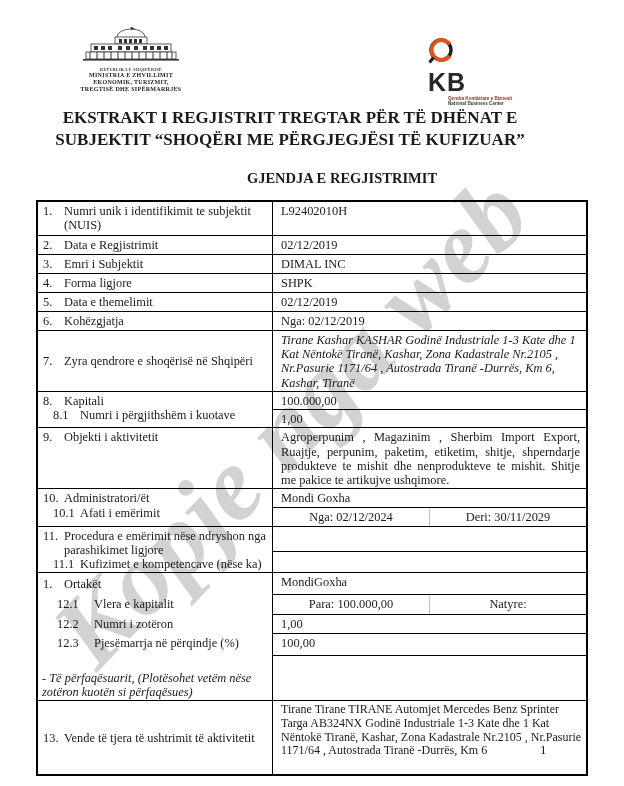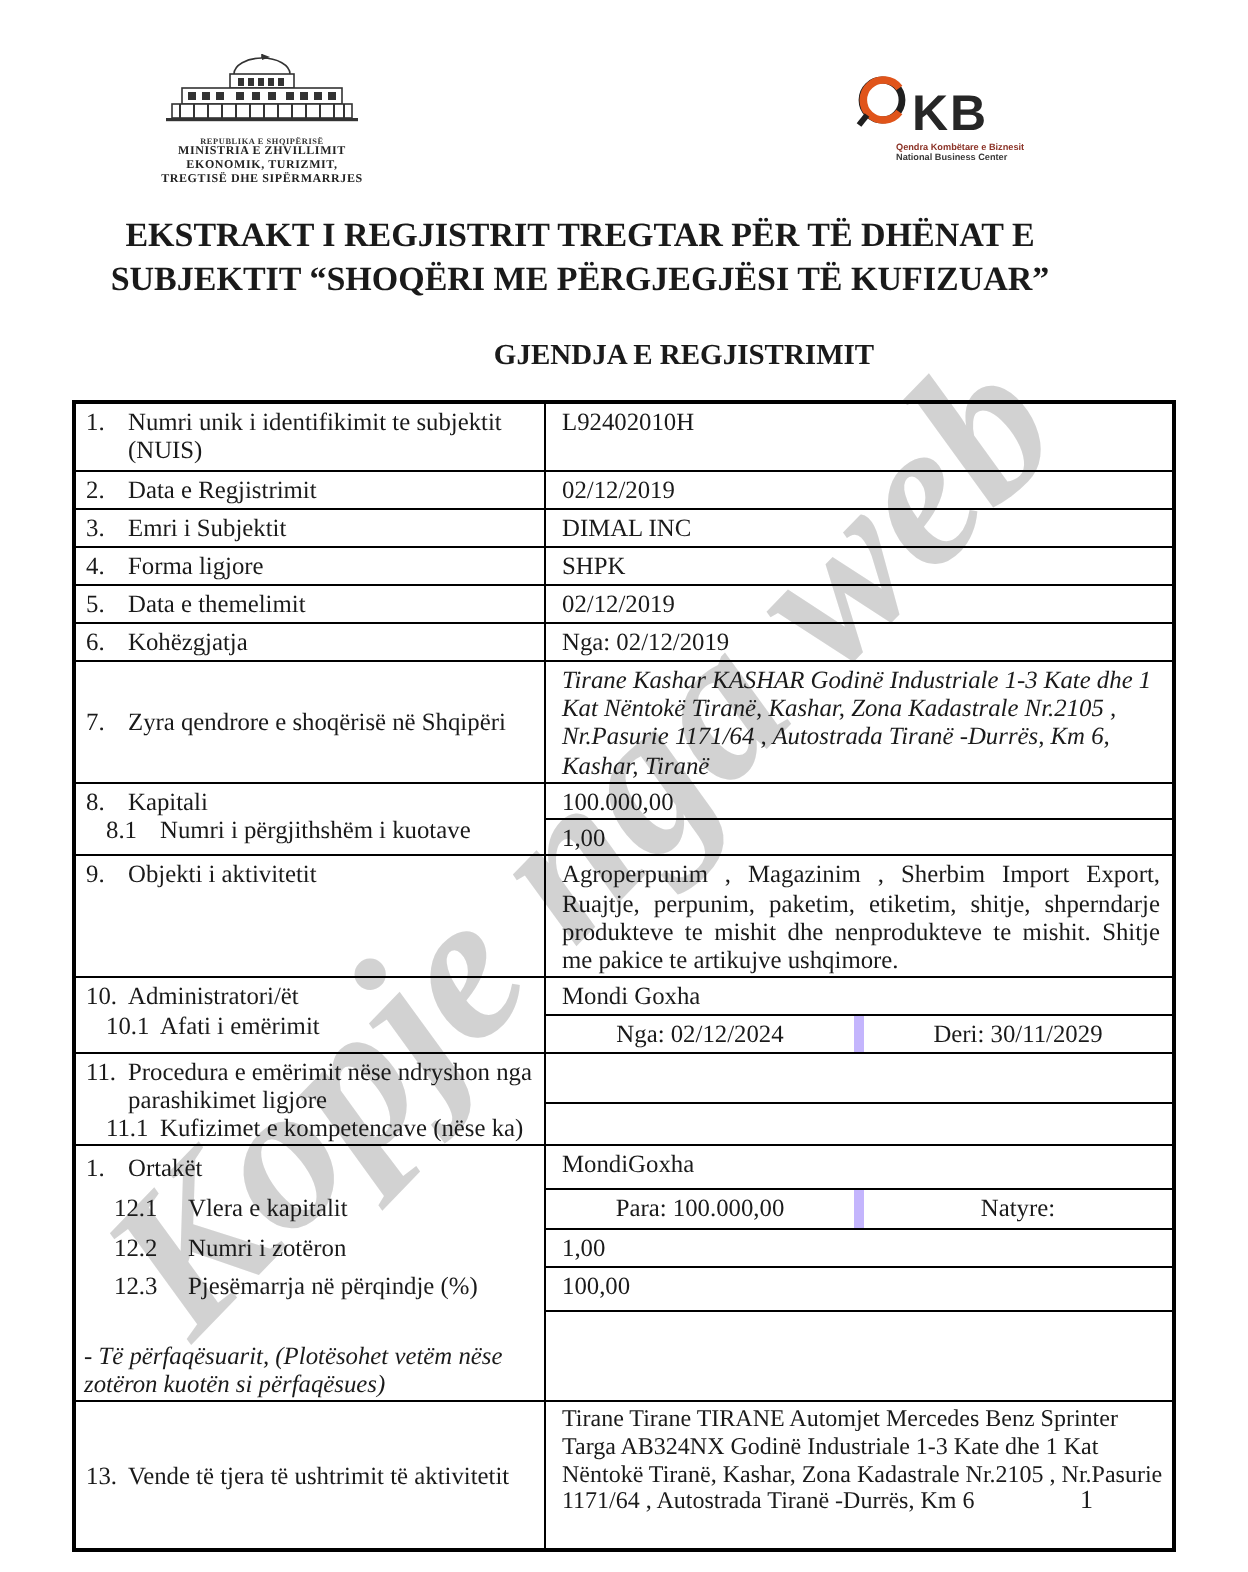--- a/index.html
+++ b/index.html
@@ -15,21 +15,21 @@
     text-align:center; z-index:0; pointer-events:none;
     font-family:"Liberation Serif", serif; font-style:italic; font-weight:bold;
     font-size:104px; color:#c2c2c2; opacity:.72; white-space:nowrap;
     transform:rotate(-46deg);
   }
   
   .ministry { position:absolute; left:66px; top:26px; width:130px; text-align:center; z-index:1; }
   .ministry .mtxt0 { font-size:4.2px; font-weight:bold; letter-spacing:.3px; color:#333; margin-top:1px; }
   .ministry .mtxt  { font-size:6px;  font-weight:bold; letter-spacing:.3px; color:#222; line-height:6.8px; }
   .qkb { position:absolute; left:427px; top:37px; z-index:1; }
-  .qkb .top { display:flex; align-items:flex-end; }
+  .qkb .top { display:flex; align-items:flex-start;flex-direction:column; }
   .qkb .letters { font-family:"Liberation Sans", sans-serif; font-weight:bold; font-size:25px; letter-spacing:1px; color:#262626; line-height:26px; margin-left:1px; }
   .qkb .subs { margin-left:21px; margin-top:1px; }
   .qkb .sub1 { font-family:"Liberation Sans", sans-serif; font-size:4.6px; font-weight:bold; color:#8b3226; line-height:5px; }
   .qkb .sub2 { font-family:"Liberation Sans", sans-serif; font-size:4.6px; font-weight:bold; color:#3a3a3a; line-height:5px; }
   
   .title { position:absolute; left:14px; top:107px; width:552px; text-align:center;
            font-weight:bold; font-size:17px; line-height:21.5px; z-index:1; }
   .subtitle { position:absolute; left:66px; top:170px; width:552px; text-align:center;
            font-weight:bold; font-size:14.5px; z-index:1; }
   
@@ -45,21 +45,21 @@
   .lbl .n { width:21px; flex:none; }
   .lbl .t { flex:1; }
   .slbl { display:flex; margin-left:10px; }
   .slbl .sn { width:27px; flex:none; }
   .slbl.wide { margin-left:14px; }
   .slbl.wide .sn { width:37px; }
   .vs { border-bottom:1px solid #000; padding:2px 24px 1px 8px; }
   .vs:last-child { border-bottom:none; }
   .halves { display:flex; padding:0; }
   .halves .hf { flex:1; text-align:center; padding:2px 2px 1px 2px; }
-  .halves .hf.second { border-left:5px solid #c4b5fd; }
+  .halves .hf.second { border-left:1px solid #c4b5fd; }
   .centerhalf { width:49%; }
   
   .h-r1  { min-height:34px; }
   .h-r2  { min-height:19px; }
   .h-r7  { min-height:50px; }
   .h-r9  { min-height:56px; }
   .h-r13 { min-height:54px; }
   .vs.s8   { min-height:17px; }
   .vs.s10a { min-height:18px; }
   .vs.s10b { min-height:18px; }

